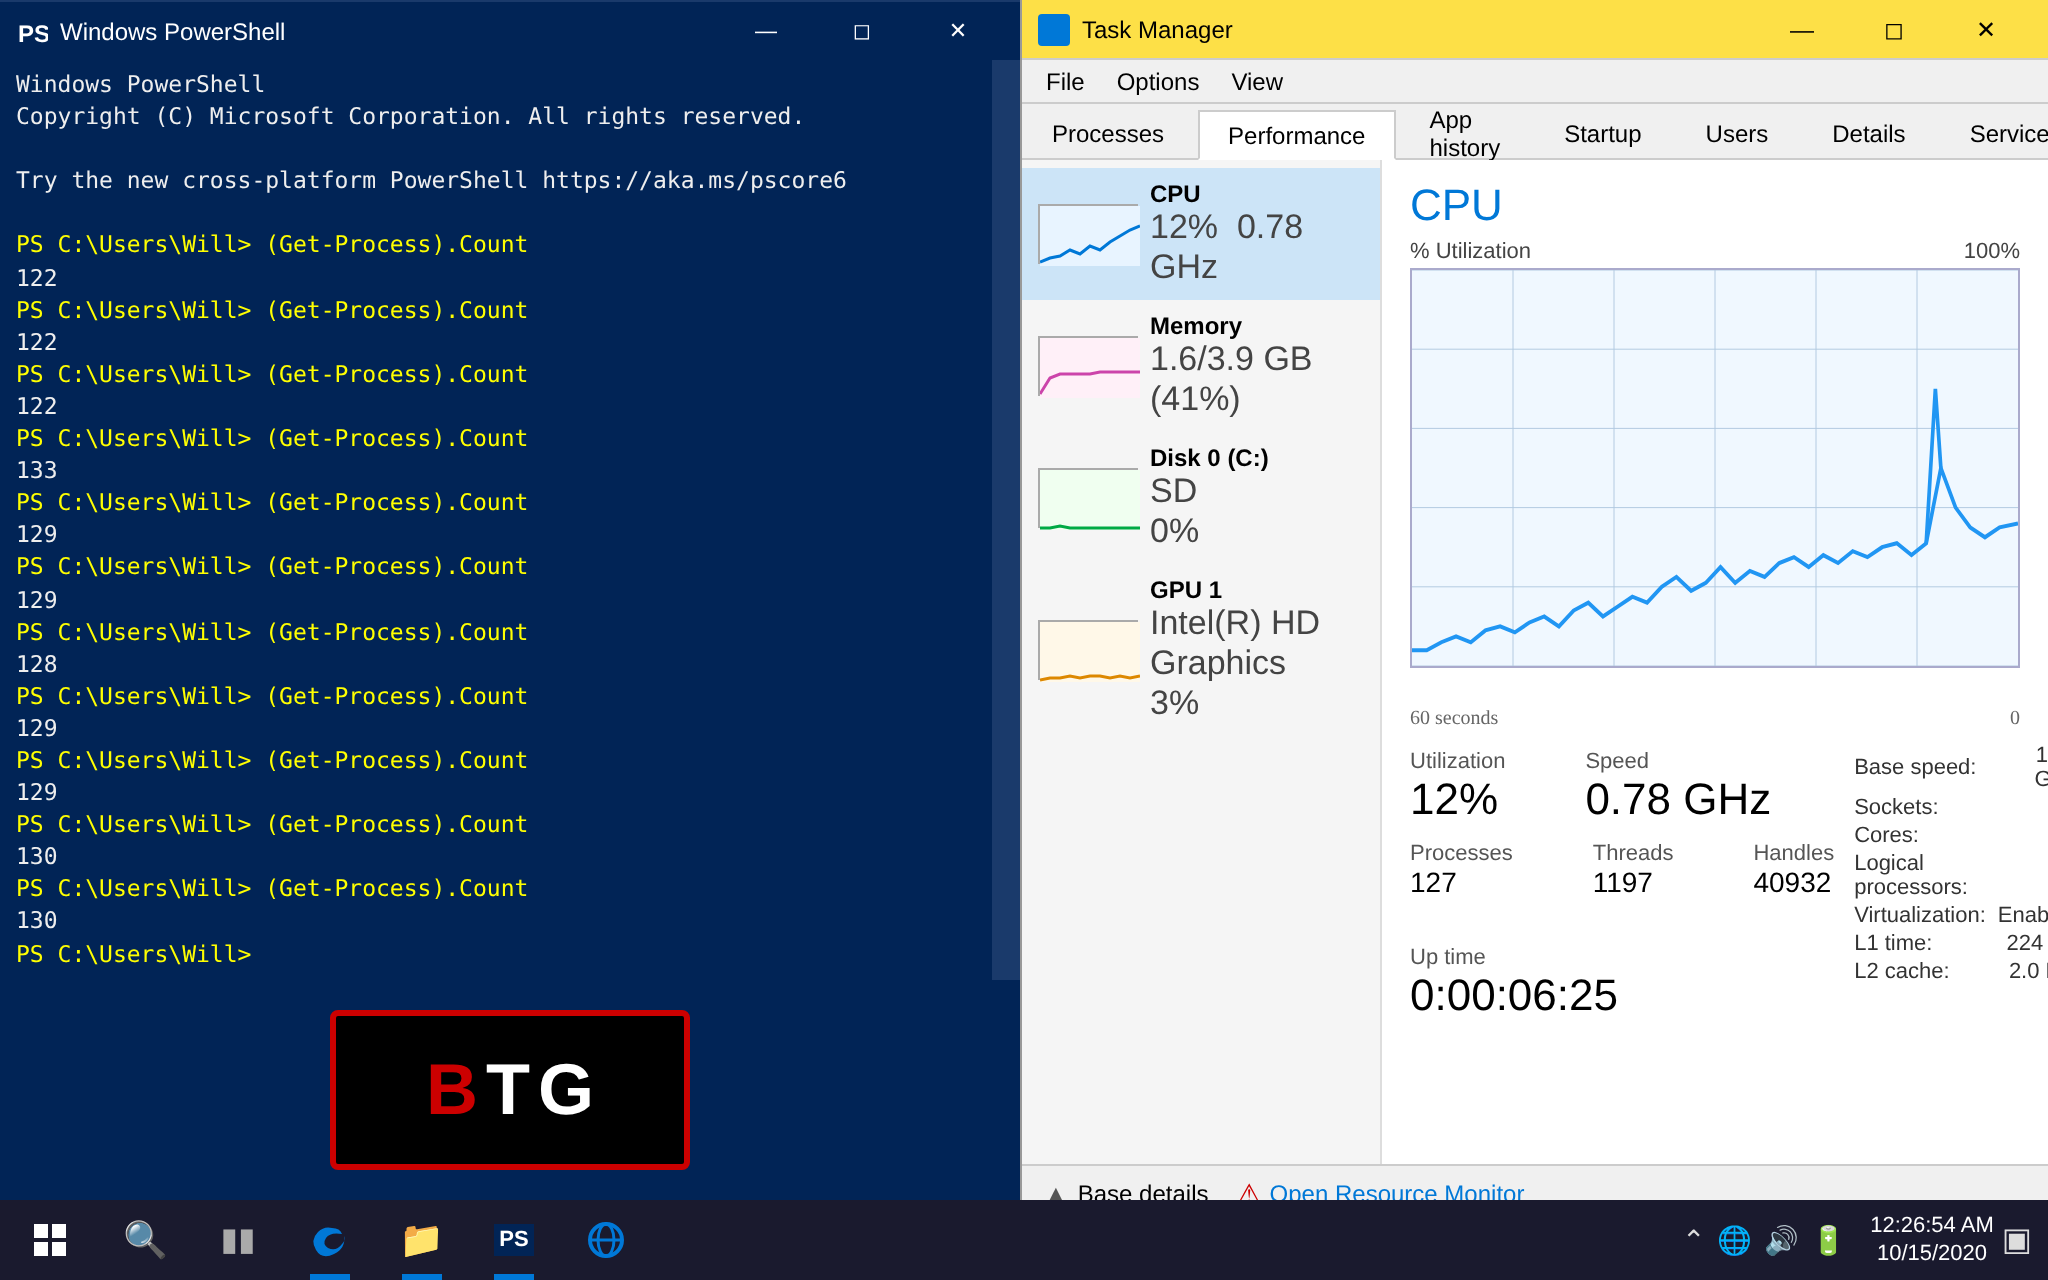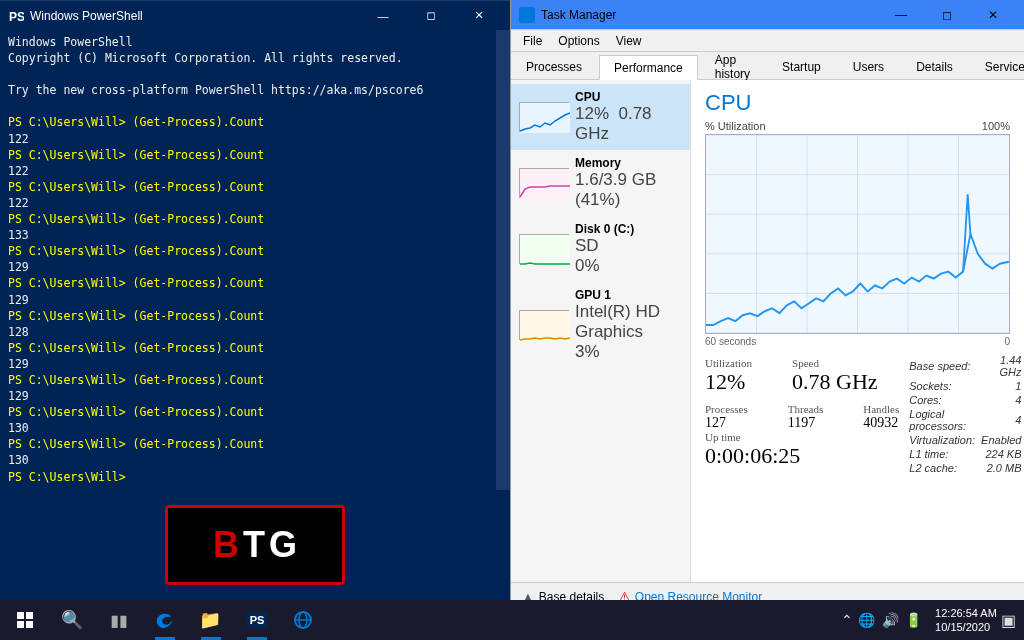--- a/index.html
+++ b/index.html
@@ -74,21 +74,21 @@
     
     #taskmanager {
       position: absolute;
       top: 0; right: 0;
       width: 514px; height: 610px;
       background: #f0f0f0;
       display: flex; flex-direction: column;
       border-left: 1px solid #999;
     }
     .tm-titlebar {
-      background: #3b82f6;
+      background: #fde047;
       height: 30px;
       display: flex; align-items: center;
       padding: 4px 8px;
       border-bottom: 1px solid #ccc;
     }
     .tm-title-icon {
       width: 16px; height: 16px;
       margin-right: 6px;
       background: #0078d7;
       border-radius: 2px;
@@ -186,30 +186,30 @@
       width: 100%; height: 200px;
       background: #f0f8ff;
       border: 1px solid #aac;
       position: relative;
       overflow: hidden;
     }
     .cpu-graph-svg { width: 100%; height: 100%; }
     .graph-time-label {
       display: flex; justify-content: space-between;
       font-size: 10px; color: #666;
-      margin-top: 2px; margin-bottom: 6px;
+      margin-top: 20px; margin-bottom: 6px; font-family: Liberation Serif, serif;
     }
     .stat-group { display: flex; flex-direction: column; }
     .stat-label { font-size: 11px; color: #555; }
     .stat-value { font-size: 22px; color: #000; font-weight: 300; }
     .stat-value.small { font-size: 14px; font-weight: 400; }
-    .stat-row { display: flex; gap: 40px; margin-top: 4px; font-family: Liberation Serif, serif; }
+    .stat-row { display: flex; gap: 40px; margin-top: 4px; }
     .right-stats { margin-left: auto; font-size: 11px; color: #333; }
     .right-stats table { border-collapse: collapse; }
-    .right-stats td { padding: 1px 6px 1px 0; font-style: italic; }
+    .right-stats td { padding: 1px 6px 1px 0; }
     .right-stats td:last-child { text-align: right; font-weight: 500; }
 
     .tm-footer {
       height: 28px;
       background: #f0f0f0;
       border-top: 1px solid #ccc;
       display: flex; align-items: center;
       padding: 0 10px; gap: 14px;
       font-size: 12px;
     }
@@ -247,21 +247,21 @@
     .taskbar-right {
       margin-left: auto;
       display: flex; align-items: center;
       padding-right: 8px; gap: 4px;
       color: #fff; font-size: 11px;
     }
     .sys-tray {
       display: flex; align-items: center; gap: 6px; margin-right: 8px;
     }
     .tray-icon { font-size: 14px; color: #ddd; cursor: pointer; }
-    .time-block { line-height: 1.3; cursor: pointer; }
+    .time-block { text-align: center; line-height: 1.3; cursor: pointer; }
     .notification-btn { cursor: pointer; font-size: 16px; color: #ddd; }
 
     
     .win-logo {
       display: grid; grid-template-columns: 1fr 1fr; gap: 2px;
       width: 16px; height: 16px;
     }
     .win-logo div { background: #fff; }
 
     
@@ -460,21 +460,21 @@
             </div>
             <div class="stat-group">
               <span class="stat-label">Threads</span>
               <span class="stat-value small">1197</span>
             </div>
             <div class="stat-group">
               <span class="stat-label">Handles</span>
               <span class="stat-value small">40932</span>
             </div>
           </div>
-          <div class="stat-row" style="margin-top:0;">
+          <div class="stat-row" style="margin-top:24px;">
             <div class="stat-group">
               <span class="stat-label">Up time</span>
               <span class="stat-value">0:00:06:25</span>
             </div>
           </div>
         </div>
         <div class="right-stats">
           <table>
             <tbody>
                 <tr>

